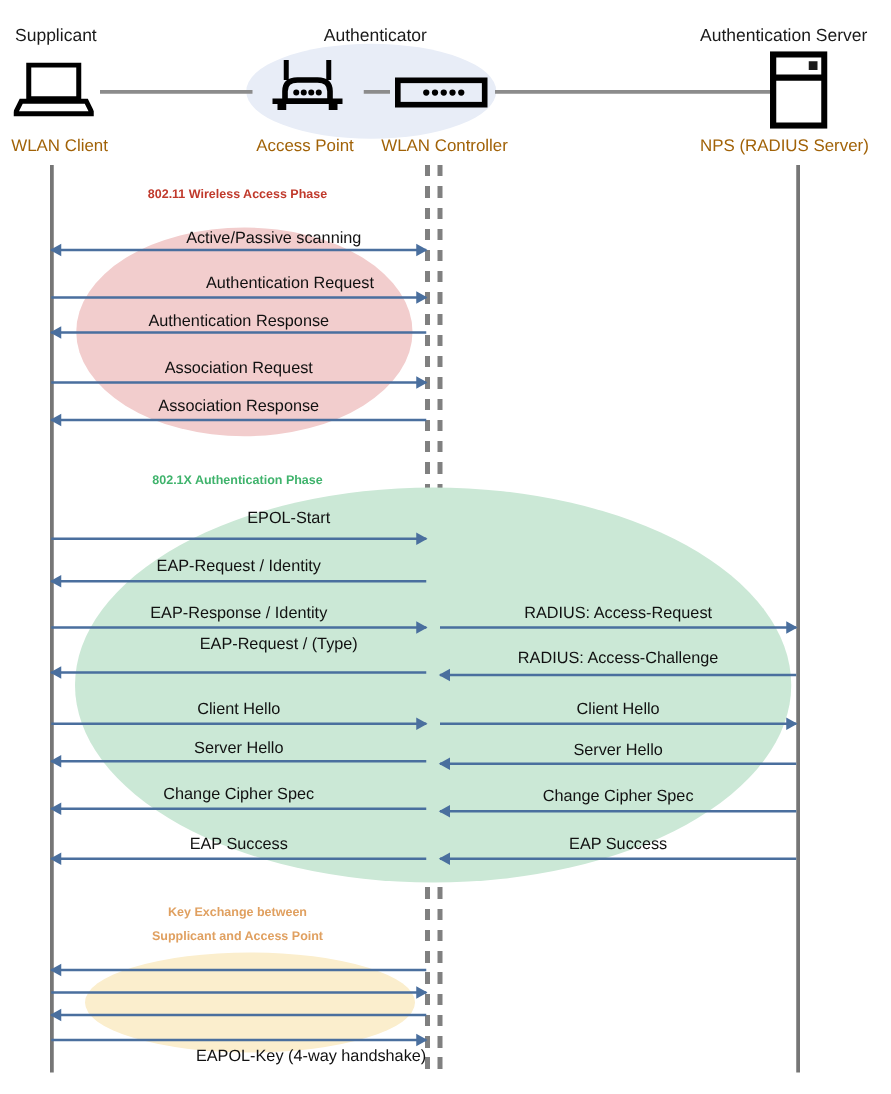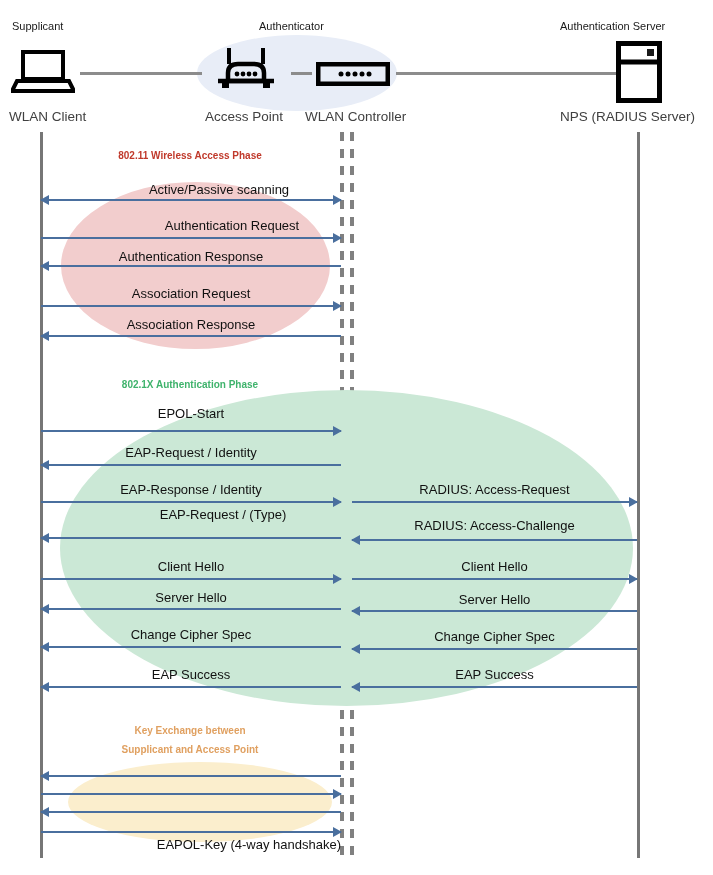--- a/index.html
+++ b/index.html
@@ -15,28 +15,28 @@
     position: relative;
     width: 713px;
     height: 875px;
     background: #ffffff;
     overflow: hidden;
   }
 
   
   .role-label {
     position: absolute;
-    font-size: 11px;
+    font-size: 14px;
     color: #1a1a1a;
     white-space: nowrap;
   }
   .node-label {
     position: absolute;
     font-size: 13.5px;
-    color: #404040;
+    color: #a16207;
     white-space: nowrap;
   }
 
   
   .authenticator-halo {
     position: absolute;
     left: 197px;
     top: 35px;
     width: 200px;
     height: 76px;
@@ -231,21 +231,21 @@
   <div class="msg to-left" style="left:41px; top:335px; width:300px;">
     <div class="shaft"></div>
     <div class="head"></div>
   </div>
   <div class="msg-label" style="left:41px; top:317px; width:300px;">Association Response</div>
 
   <div class="msg to-right" style="left:41px; top:430px; width:300px;">
     <div class="shaft"></div>
     <div class="head"></div>
   </div>
-  <div class="msg-label" style="left:41px; top:406px; width:300px;">EPOL-Start</div>
+  <div class="msg-label" style="left:41px; top:406px; width:300px;padding-left:40px;">EPOL-Start</div>
 
   <div class="msg to-left" style="left:41px; top:464px; width:300px;">
     <div class="shaft"></div>
     <div class="head"></div>
   </div>
   <div class="msg-label" style="left:41px; top:445px; width:300px;">EAP-Request / Identity</div>
 
   <div class="msg to-right" style="left:41px; top:501px; width:300px;">
     <div class="shaft"></div>
     <div class="head"></div>

